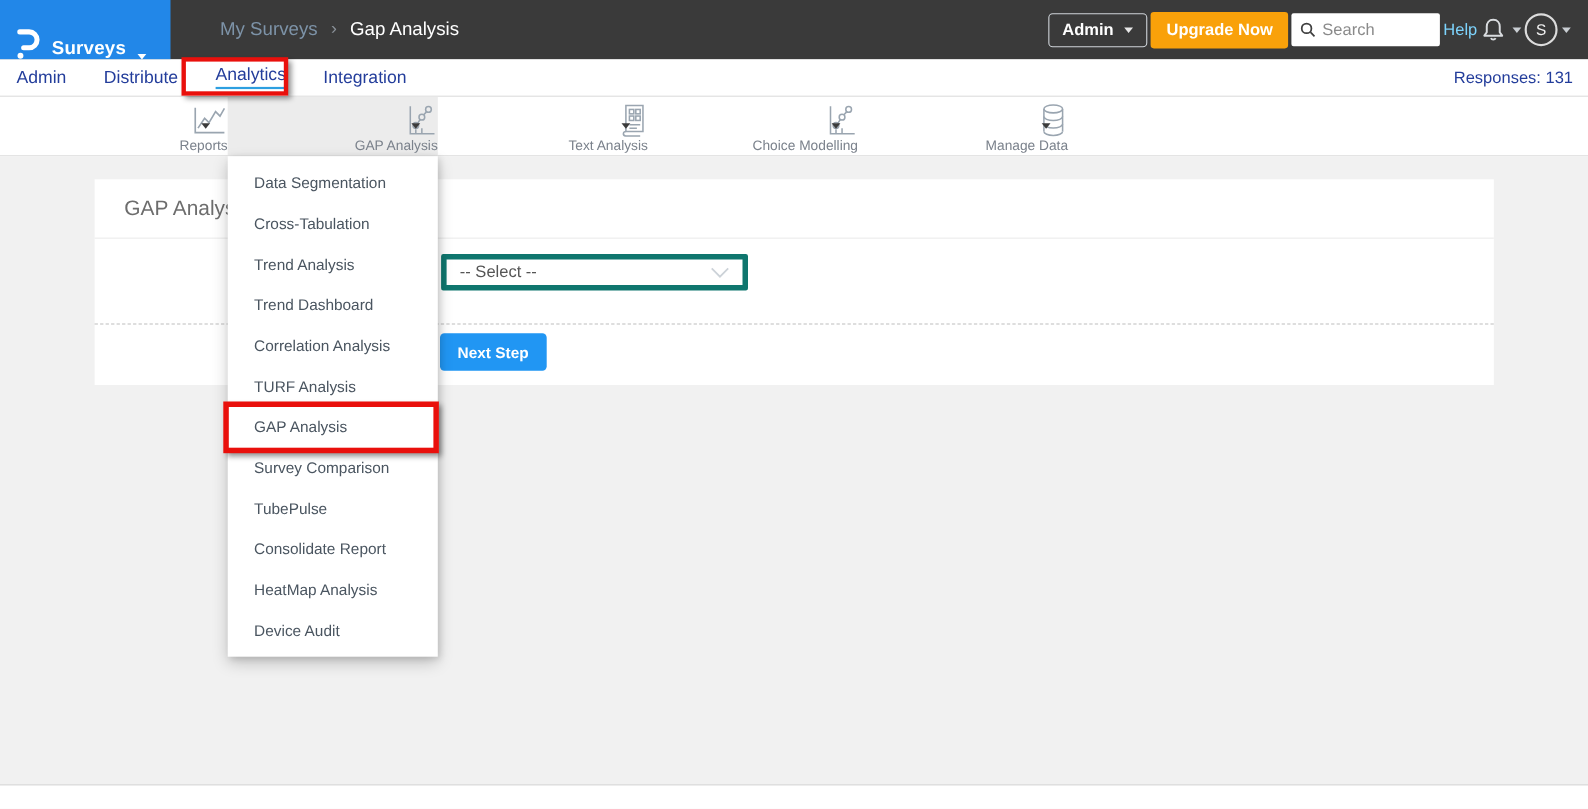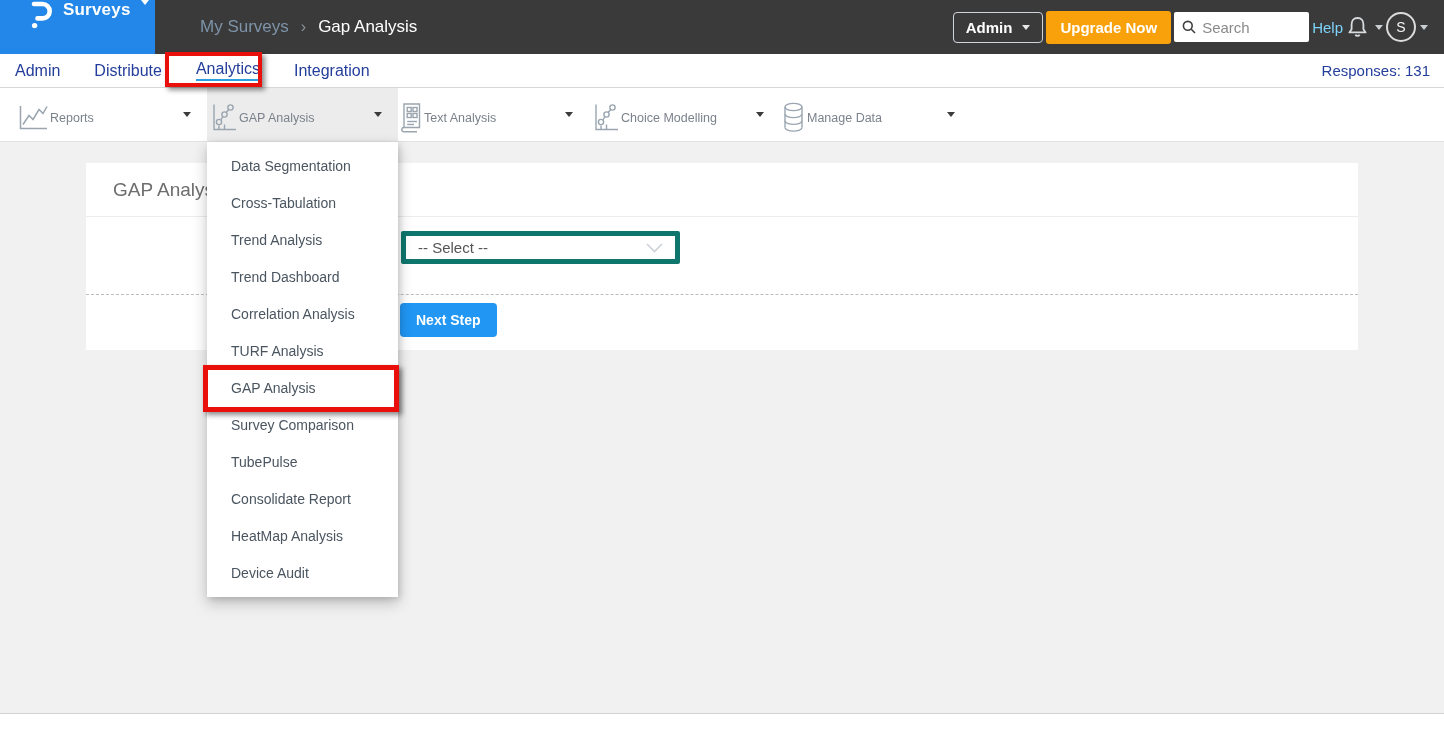--- a/index.html
+++ b/index.html
@@ -4,21 +4,21 @@
 <style>
   * { margin:0; padding:0; box-sizing:border-box; }
   html,body { width:1444px; height:735px; overflow:hidden; background:#fff;
               font-family:"Liberation Sans", sans-serif; }
   .page { position:relative; width:1444px; height:735px; }
 
   
   .header { position:absolute; top:0; left:0; width:100%; height:54px;
             background:#3a3a3a; display:flex; align-items:center; }
   .logo-block { width:155px; height:54px; background:#2287e8; display:flex;
-                align-items:flex-start; padding-left:29px; gap:10px; flex:0 0 auto; }
+                align-items:flex-end; padding-left:13px; gap:10px; flex:0 0 auto; }
   .product-label { color:#fff; font-size:17px; font-weight:bold; letter-spacing:.2px; }
   .caret { width:0; height:0; border-left:4px solid transparent;
            border-right:4px solid transparent; border-top:5px solid currentColor;
            display:inline-block; }
   .logo-block .caret { color:#fff; }
   .breadcrumb { display:flex; align-items:center; gap:12px; margin-left:45px; font-size:17px; }
   .crumb-parent { color:#7d93a8; }
   .crumb-sep { color:#8a9199; font-size:16px; }
   .crumb-current { color:#ffffff; font-weight:500; }
 
@@ -49,21 +49,21 @@
              border-bottom:1px solid #d8d8d8; display:flex; align-items:center;
              padding:0 14px 0 15px; gap:34px; }
   .nav-item { color:#233d9b; font-size:16px; cursor:pointer; }
   .nav-item.active { border-bottom:2px solid #2d9fe0; padding-bottom:1px; }
   .responses { margin-left:auto; color:#233d9b; font-size:15px; }
 
   
   .toolbar { position:absolute; top:88px; left:0; width:100%; height:54px; background:#fff;
              border-bottom:1px solid #e2e2e2; display:flex; padding-left:16px; }
   .tool-item { position:relative; width:191px; height:100%; display:flex;
-               flex-direction:row; align-items:center; justify-content:flex-start;
+               flex-direction:column; align-items:flex-end; justify-content:flex-start;
                padding-top:6px; cursor:pointer; }
   .tool-item.active { background:#ececec; }
   .tool-icon { height:30px; display:flex; align-items:center; justify-content:center; }
   .tool-label { font-size:12.5px; color:#7b828c; margin-top:1px; }
   .tool-caret { position:absolute; right:16px; top:24px; color:#3b3b3b; }
 
   
   .main { position:absolute; top:142px; left:0; width:100%; height:571px; background:#f1f1f1; }
   .card { position:absolute; left:86px; top:21px; width:1272px; background:#fff; }
   .card-title-row { height:54px; border-bottom:1px solid #ececec; display:flex;

